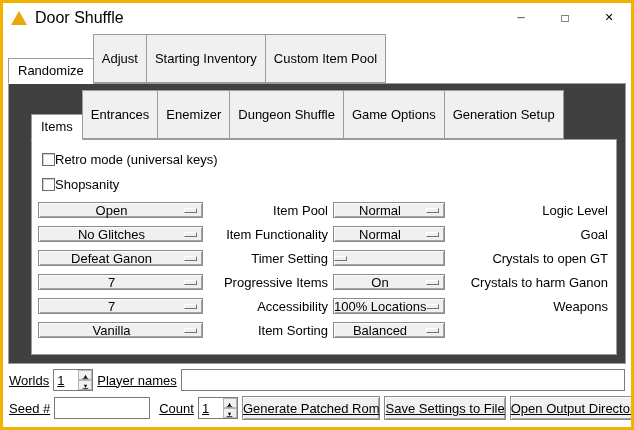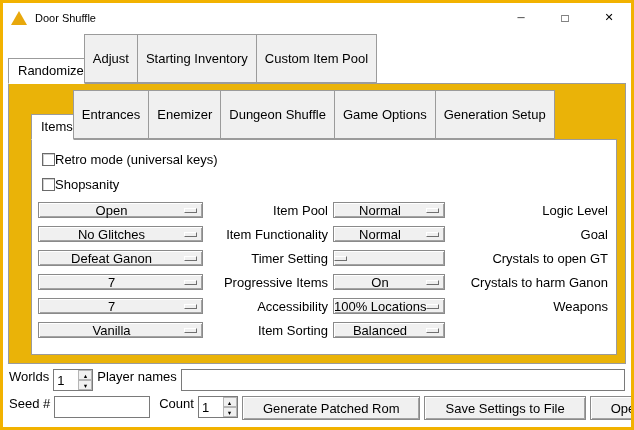--- a/index.html
+++ b/index.html
@@ -11,44 +11,44 @@
     border:3px solid #f2b200;
     background:#ffffff;
     display:flex; flex-direction:column;
     overflow:hidden;
   }
 
   
   .titlebar { height:29px; flex:0 0 auto; display:flex; align-items:center; background:#ffffff; padding-left:8px; }
   .app-icon { width:0; height:0; border-left:8px solid transparent; border-right:8px solid transparent;
               border-bottom:14px solid #e8a80c; margin-right:8px; flex:0 0 auto; }
-  .title-text { font-size:11px; flex:1 1 auto; white-space:nowrap; }
+  .title-text { font-size:16px; flex:1 1 auto; white-space:nowrap; }
   .win-btn { width:44px; height:29px; display:flex; align-items:center; justify-content:center; cursor:default; }
   .win-btn.min { font-size:10px; }
   .win-btn.max { font-size:12px; }
   .win-btn.close { font-size:11px; }
 
   
   .tabs { display:flex; align-items:flex-end; position:relative; z-index:2; }
   .tabs-outer { margin:2px 5px 0 5px; }
   .tab {
     border:1px solid #9b9b9b; background:#f0f0f0;
     padding:16px 8px; margin-right:-1px;
     white-space:nowrap; position:relative; cursor:default;
   }
   .tab.selected {
     background:#ffffff; z-index:3;
-    padding:4px 0 5px 9px; margin-bottom:-1px;
+    padding:4px 9px 5px 9px; margin-bottom:-1px;
     border-bottom:1px solid #ffffff;
   }
 
   
   .pane-outer {
     flex:1 1 auto; margin:0 5px;
-    border:1px solid #9b9b9b; background:#eab308;
+    border:1px solid #9b9b9b; background:#404040;
     padding:6px 8px 8px 22px;
     display:flex; flex-direction:column; min-height:0;
   }
   .pane-inner {
     flex:1 1 auto; border:1px solid #9b9b9b; background:#ffffff;
     padding:8px 6px; min-height:0;
   }
 
   
   .check-row { display:flex; align-items:center; margin:4px 0 10px 4px; }
@@ -77,42 +77,42 @@
   .dd-value { flex:1 1 auto; text-align:center; white-space:nowrap; overflow:hidden; }
   .dd-indicator {
     width:13px; height:5px; margin-right:5px; flex:0 0 auto;
     background:#f0f0f0;
     border-top:1px solid #ffffff; border-left:1px solid #ffffff;
     border-right:1px solid #6f6f6f; border-bottom:1px solid #6f6f6f;
   }
 
   
   .footer { flex:0 0 auto; padding:5px 6px 7px 6px; display:flex; flex-direction:column; gap:5px; }
-  .f-row { display:flex; align-items:flex-start; gap:4px; }
+  .f-row { display:flex; align-items:center; gap:4px;text-decoration:underline; }
   .f-label { white-space:nowrap; }
 
   .entry {
     height:22px; border:1px solid #7a7a7a; background:#ffffff;
     font-family:"Liberation Sans", sans-serif; font-size:13px;
     padding:0 4px; outline:none;
   }
   .seed-entry { width:96px; }
   .player-entry { flex:1 1 auto; min-width:0; }
 
   .spinbox { display:flex; width:40px; height:22px; border:1px solid #7a7a7a; background:#ffffff; }
   .spin-entry { flex:1 1 auto; min-width:0; border:none; outline:none; padding:0 0 0 3px;
                 font-family:"Liberation Sans", sans-serif; font-size:13px; }
   .spin-arrows { width:14px; flex:0 0 auto; display:flex; flex-direction:column; }
   .spin-btn { flex:1 1 auto; display:flex; align-items:center; justify-content:center;
               background:#f0f0f0; border:1px solid #b5b5b5; cursor:default; }
   .spin-btn .arrow { font-size:7px; line-height:1; transform:scale(.8); }
 
   .btn {
     height:24px; display:flex; align-items:center; justify-content:center;
-    padding:0 20px; background:#f0f0f0; border:1px solid #8a8a8a;
+    padding:0 0; background:#f0f0f0; border:1px solid #8a8a8a;
     box-shadow: inset 1px 1px 0 #ffffff, inset -1px -1px 0 #a3a3a3;
     white-space:nowrap; cursor:default;
     font-family:"Liberation Sans", sans-serif; font-size:13px;
   }
   .btn.save { margin-left:auto; }
   .count-label { margin-left:5px; }
 </style>
 </head>
 <body>
 

